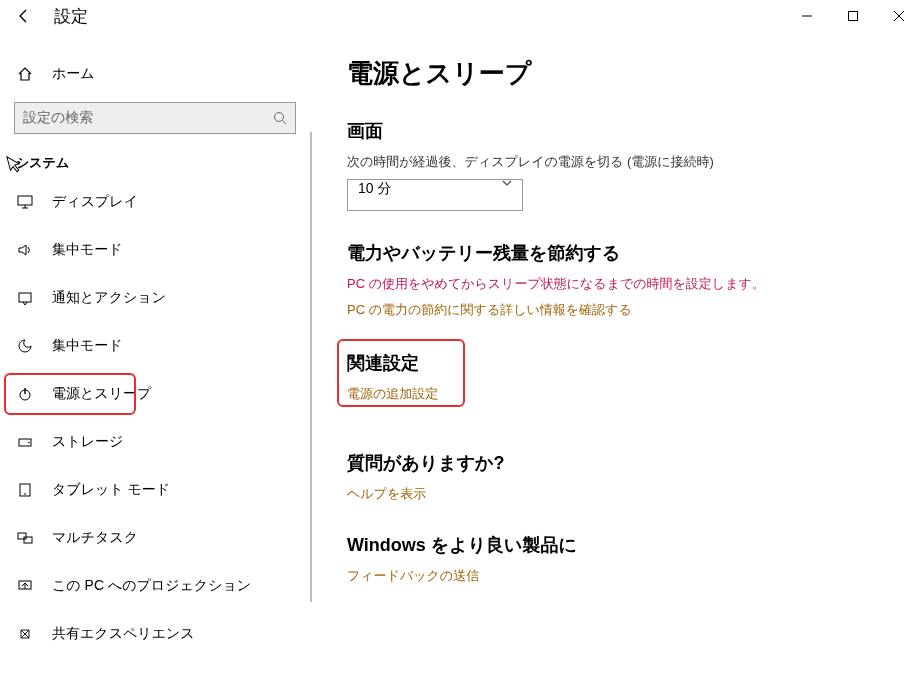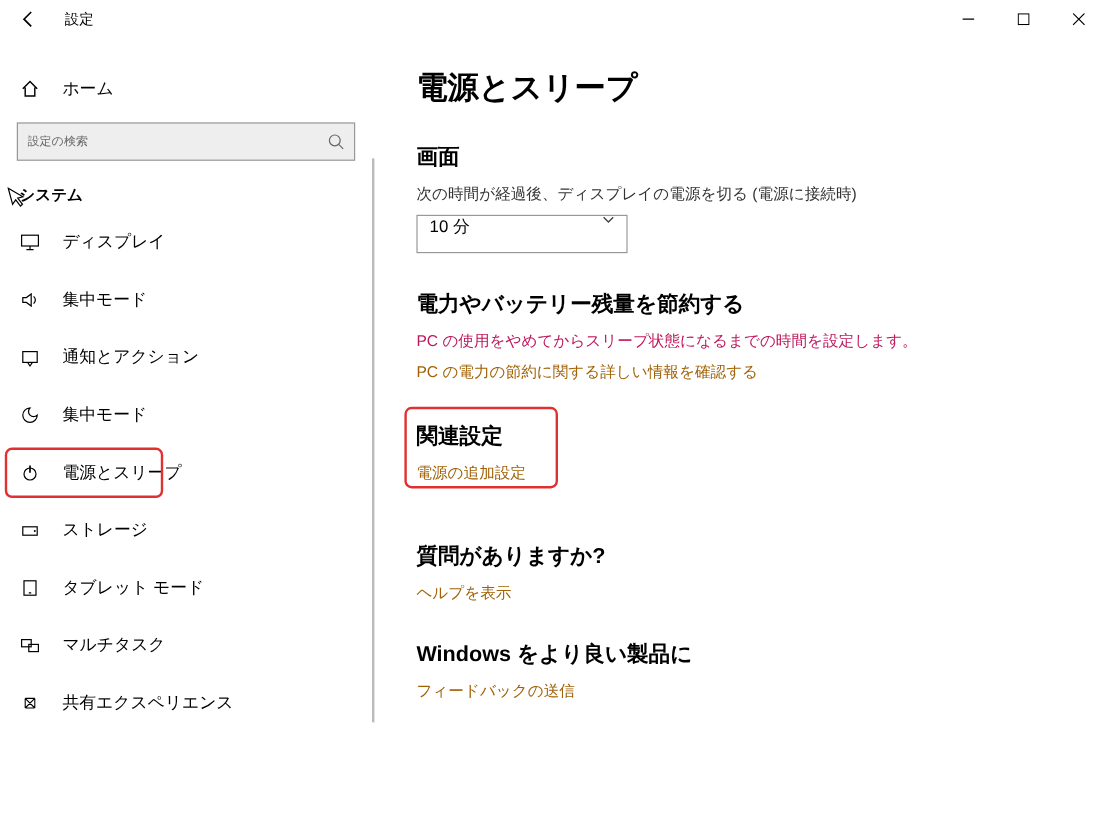--- a/index.html
+++ b/index.html
@@ -20,21 +20,21 @@
     padding-left: 8px;
     background: #fff;
   }
   .titlebar .back {
     width: 32px; height: 32px;
     display:flex;align-items:center;justify-content:center;
     font-size:16px;
   }
   .titlebar .title {
     margin-left: 14px;
-    font-size: 12px;
+    font-size: 17px;
   }
   .win-controls {
     position:absolute; top:0; right:0;
     display:flex;
   }
   .win-controls div {
     width:46px; height:32px;
     display:flex;align-items:center;justify-content:center;
     font-family:"Segoe MDL2 Assets","Segoe UI Symbol",sans-serif;
     font-size:10px;
@@ -59,22 +59,22 @@
     margin: 8px 14px 0 14px;
     height: 32px;
     border:1px solid #999;
     background:#eee;
     display:flex;align-items:center;
     padding:0 8px;
     justify-content:space-between;
   }
   .search-box input {
     border:none;background:transparent;outline:none;
-    font-size:10px;flex:1;
-    font-family:Liberation Sans, sans-serif;
+    font-size:14px;flex:1;
+    font-family:Liberation Mono, monospace;
   }
   .search-box input::placeholder{color:#666;}
   .search-box .sicon{color:#666;font-size:14px;}
   .group-header {
     font-weight:600;
     font-size:13px;
     padding: 20px 5px 6px 16px;
   }
   .nav-item {
     display:flex;align-items:center;
@@ -280,20 +280,30 @@
             <svg width="16" height="16" viewBox="0 0 16 16">
               <rect x="1" y="3" width="8" height="6" stroke="#000" fill="none"></rect>
               <rect x="7" y="7" width="8" height="6" stroke="#000" fill="none"></rect>
             </svg>
           </span>
           <span>マルチタスク</span>
         </div>
         <div class="nav-item">
           <span class="icon">
             <svg width="16" height="16" viewBox="0 0 16 16">
+              <rect x="2" y="3" width="12" height="8" stroke="#000" fill="none"></rect>
+              <path d="M5 8 L8 5 L11 8" stroke="#000" fill="none"></path>
+              <line x1="8" y1="5" x2="8" y2="11" stroke="#000"></line>
+            </svg>
+          </span>
+          <span>この PC へのプロジェクション</span>
+        </div>
+        <div class="nav-item">
+          <span class="icon">
+            <svg width="16" height="16" viewBox="0 0 16 16">
               <path d="M4 4 L12 4 M4 4 L4 12 M12 4 L12 12 M4 12 L12 12 M4 4 L12 12 M12 4 L4 12" stroke="#000" fill="none" stroke-width="0.9"></path>
             </svg>
           </span>
           <span>共有エクスペリエンス</span>
         </div>
       </div>
   </div>
 
   <div class="main">
     <div class="scroll-indicator"></div>

